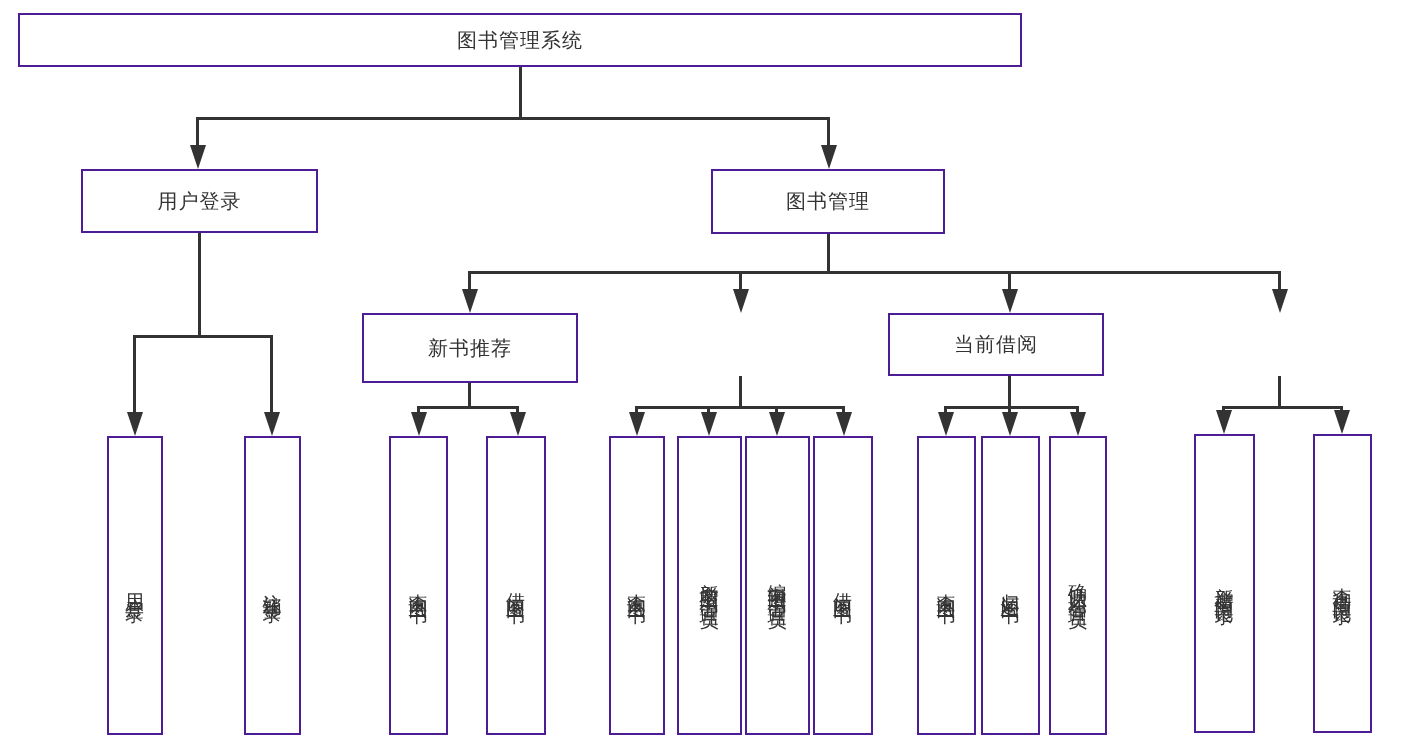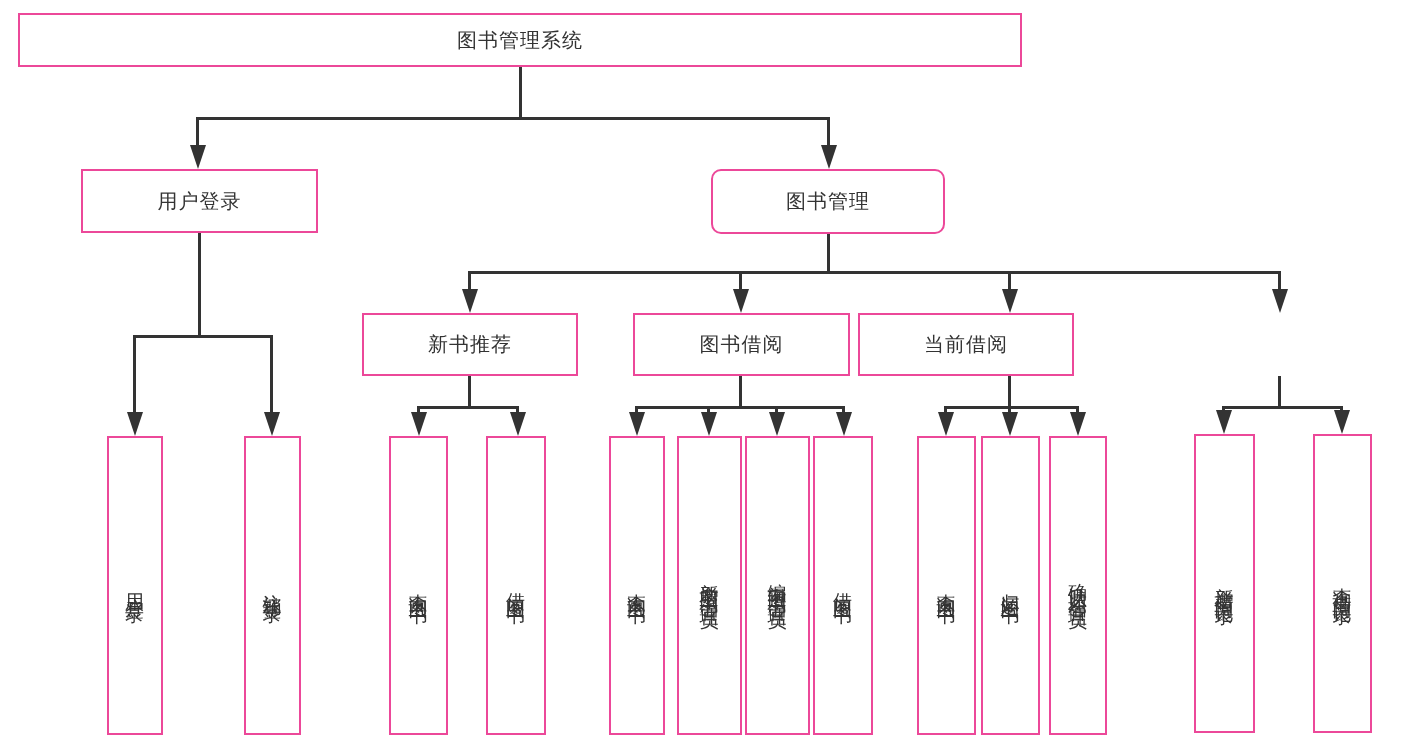--- a/index.html
+++ b/index.html
@@ -11,21 +11,21 @@
   .canvas {
     position: relative;
     width: 1405px;
     height: 747px;
     background: #ffffff;
     overflow: hidden;
   }
   
   .box {
     position: absolute;
-    border: 2px solid #ec4899;
+    border: 2px solid #4c1d95;
     background: #ffffff;
     display: flex;
     align-items: center;
     justify-content: center;
     color: #333333;
     box-sizing: border-box;
   }
   .box.hlabel span {
     font-size: 20px;
     letter-spacing: 1px;
@@ -129,31 +129,28 @@
   <div class="ln v" style="left:1340px; top:406px; height:8px;"></div>
   <div class="arrow" style="left:1334px; top:410px;"></div>
 
   <div class="box hlabel" style="left:18px; top:13px; width:1004px; height:54px;">
     <span>图书管理系统</span>
   </div>
 
   <div class="box hlabel" style="left:81px; top:169px; width:237px; height:64px;">
     <span>用户登录</span>
   </div>
-  <div class="box hlabel" style="left:711px; top:169px; width:234px; height:65px;border-radius:10px;">
+  <div class="box hlabel" style="left:711px; top:169px; width:234px; height:65px;">
     <span>图书管理</span>
   </div>
 
-  <div class="box hlabel" style="left:362px; top:313px; width:216px; height:63px;">
+  <div class="box hlabel" style="left:362px; top:313px; width:216px; height:70px;">
     <span>新书推荐</span>
   </div>
-  <div class="box hlabel" style="left:633px; top:313px; width:217px; height:63px;">
-    <span>图书借阅</span>
-  </div>
-  <div class="box hlabel" style="left:858px; top:313px; width:216px; height:63px;">
+  <div class="box hlabel" style="left:888px; top:313px; width:216px; height:63px;">
     <span>当前借阅</span>
   </div>
 
   <div class="box vlabel" style="left:107px; top:436px; width:56px; height:299px;">
     <span>用户登录</span>
   </div>
   <div class="box vlabel" style="left:244px; top:436px; width:57px; height:299px;">
     <span>注销登录</span>
   </div>
 

